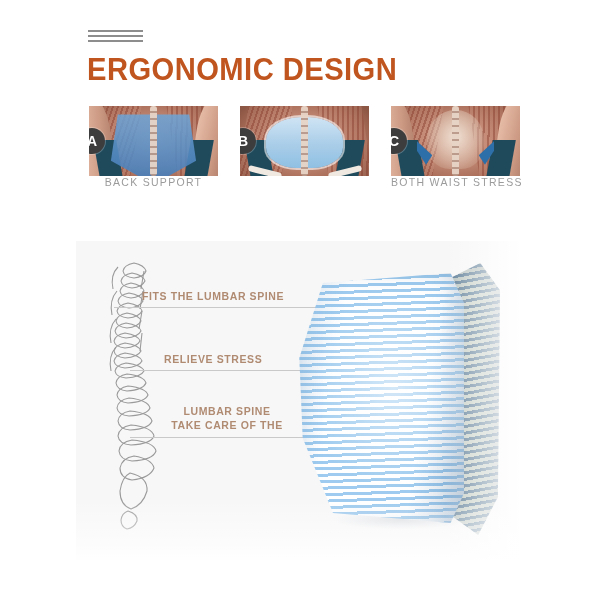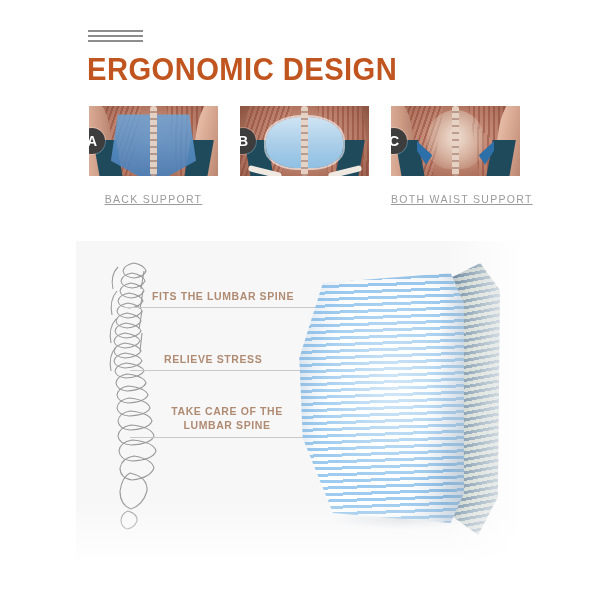--- a/index.html
+++ b/index.html
@@ -84,27 +84,25 @@
     background: #3d3d3d;
     color: #ffffff;
     font-size: 14px;
     font-weight: bold;
     line-height: 26px;
     text-align: center;
     z-index: 5;
     box-shadow: 0 0 0 1px rgba(255,255,255,0.25);
   }
   .card-label {
-    margin-top: 17px;
     text-align: center;
     font-size: 10.5px;
     letter-spacing: 1.3px;
     color: #9b9b9b;
     white-space: nowrap;
-    text-decoration: underline;
   }
 
   
   .anat { position: absolute; inset: 0; }
   .anat .skin {
     position: absolute; inset: 0;
     background:
       radial-gradient(ellipse 60% 75% at 50% 50%, #d8a392 0%, #c08671 45%, #a96d58 75%, #8d5745 100%);
   }
   .anat .muscleL, .anat .muscleR {
@@ -237,21 +235,21 @@
     letter-spacing: 0.6px;
     line-height: 14px;
     white-space: nowrap;
   }
   .feature .underline {
     position: absolute;
     left: 0;
     height: 1px;
     background: #c9c9c9;
   }
-  .f1 { left: 76px; top: 48px; }
+  .f1 { left: 66px; top: 48px; }
   .f1 .underline { top: 18px; width: 205px; left: -28px; }
   .f2 { left: 88px; top: 111px; }
   .f2 .underline { top: 18px; width: 195px; left: -34px; }
   .f3 { left: 86px; top: 163px; text-align: center; white-space: normal; width: 130px; }
   .f3 .underline { top: 33px; width: 190px; left: -32px; }
 
   
   .cushion-wrap {
     position: absolute;
     left: 212px;
@@ -368,21 +366,21 @@
         <div class="arm-r"></div>
         <div class="dark-l"></div>
         <div class="dark-r"></div>
         <div class="pale-center"></div>
         <div class="vshade-l"></div>
         <div class="vshade-r"></div>
         <div class="spine"></div>
       </div>
       <div class="card-badge">C</div>
     </div>
-    <div class="card-label">BOTH WAIST SUPPORT</div>
+    <div class="card-label">BOTH WAIST STRESS</div>
   </div>
 
 </div>
 
 <div class="panel">
 
   <svg class="spine-art" viewBox="0 0 72 270">
     <g fill="none" stroke="#9a9a9a" stroke-width="1.1" stroke-linejoin="round">
       <path d="M30 2 q10 2 12 8 q-2 6 -12 7 q-10 -1 -11 -7 q1 -6 11 -8 Z"></path>
       <path d="M28 12 q11 2 13 8 q-3 6 -13 7 q-10 -1 -11 -7 q1 -6 11 -8 Z"></path>
@@ -413,22 +411,22 @@
     <span>FITS THE LUMBAR SPINE</span>
     <span class="underline"></span>
   </div>
 
   <div class="feature f2">
     <span>RELIEVE STRESS</span>
     <span class="underline"></span>
   </div>
 
   <div class="feature f3">
+    <div>LUMBAR SPINE</div>
     <div>TAKE CARE OF THE</div>
-    <div>LUMBAR SPINE</div>
     <span class="underline"></span>
   </div>
 
   <div class="cushion-wrap">
     <div class="cushion-shadow"></div>
     <div class="cushion-side"></div>
     <div class="cushion-face"></div>
     <div class="cushion-face-shade"></div>
   </div>
 

